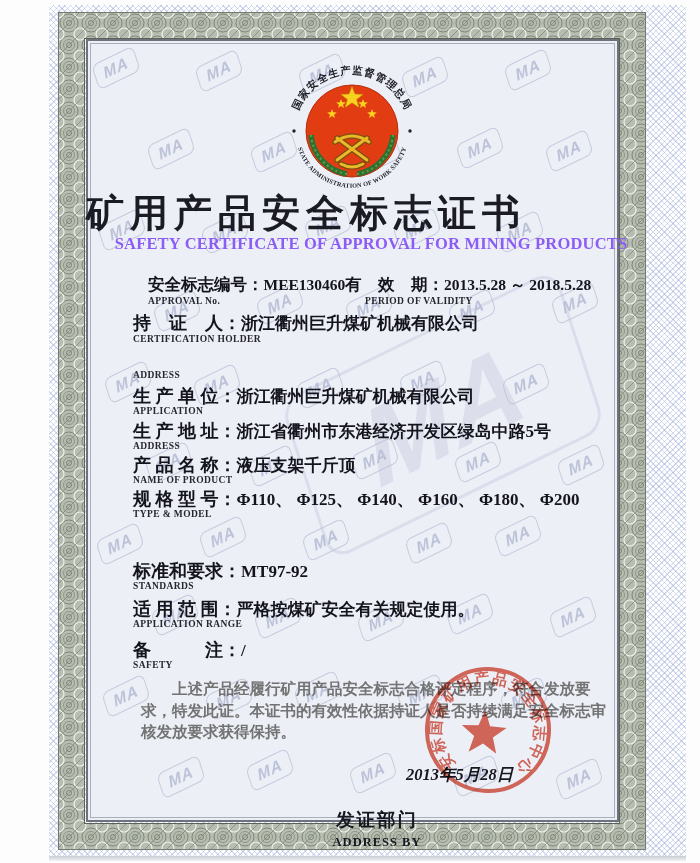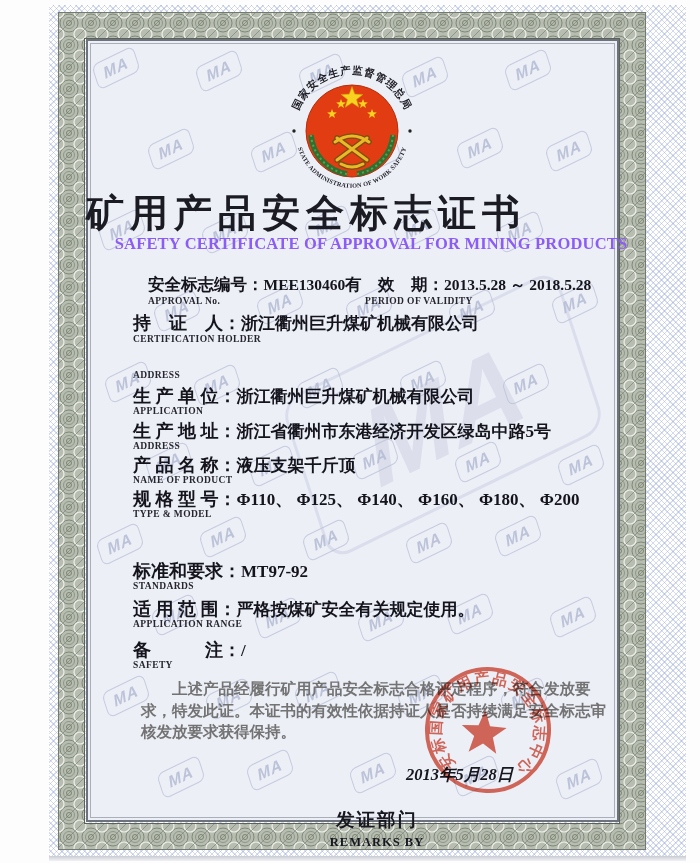--- a/index.html
+++ b/index.html
@@ -216,21 +216,21 @@
 
   <div class="txt" style="left:133px;top:638px;">
     <span class="lbl">备　　　注：</span><span class="val">/</span>
   </div>
   <div class="sub" style="left:133px;top:660px;">SAFETY</div>
 
   <div class="txt decl">上述产品经履行矿用产品安全标志合格评定程序，符合发放要求，特发此证。本证书的有效性依据持证人是否持续满足安全标志审核发放要求获得保持。</div>
 
   <div class="txt issuer">
     <div class="dept">发证部门</div>
-    <div class="by">REMARKS BY</div>
+    <div class="by">ADDRESS BY</div>
   </div>
   <div class="txt date">2013年5月28日</div>
 
   <svg class="seal" width="140" height="140" viewBox="0 0 140 140">
     <defs>
       <path id="sealArc" d="M39.8,106 A47,47 0 1 1 100.2,106" fill="none"></path>
     </defs>
     <g opacity="0.87">
       <circle cx="70" cy="70" r="61" fill="none" stroke="#d5432e" stroke-width="4"></circle>
       <use href="#star" transform="translate(66,74) scale(2.05)" fill="#d5432e"></use>

